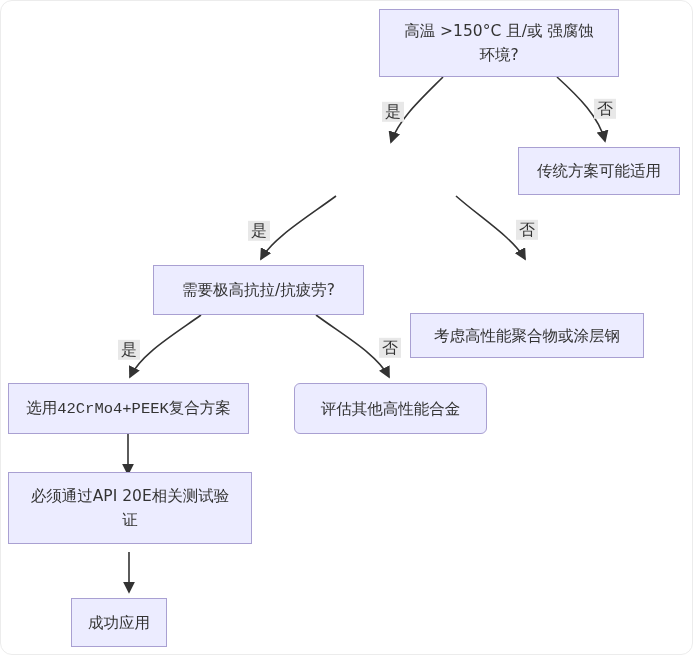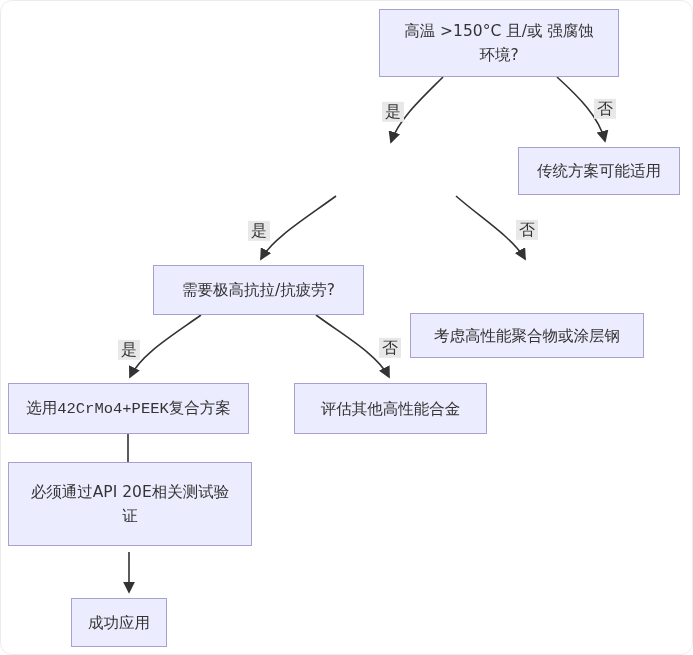--- a/index.html
+++ b/index.html
@@ -29,22 +29,22 @@
     background:var(--label-bg);color:var(--text);
     font-size:16px;line-height:1.15;padding:1px 3px;
   }
   
   #n-env        {left:378px;top:8px;  width:240px;height:68px;}
   #n-bearing    {left:313px;top:147px;width:160px;height:48px;}
   #n-traditional{left:517px;top:146px;width:162px;height:48px;}
   #n-tensile    {left:152px;top:264px;width:211px;height:50px;}
   #n-polymer    {left:409px;top:264px;width:234px;height:45px;margin-top:48px;}
   #n-crmo       {left:7px;  top:382px;width:241px;height:51px;font-family:Liberation Mono, monospace;}
-  #n-alloys     {left:293px;top:382px;width:193px;height:51px;}
-  #n-api        {left:7px;  top:461px;width:244px;height:84px;}
+  #n-alloys     {left:293px;top:382px;width:193px;height:51px;border-radius:6px;}
+  #n-api        {left:7px;  top:471px;width:244px;height:72px;}
   #n-success    {left:70px; top:597px;width:96px;height:49px;}
   
   #el-0{left:392px;top:111px;}
   #el-1{left:604px;top:108px;}
   #el-2{left:258px;top:230px;}
   #el-3{left:526px;top:229px;}
   #el-4{left:128px;top:349px;}
   #el-5{left:389px;top:347px;}
 </style>
 </head>

